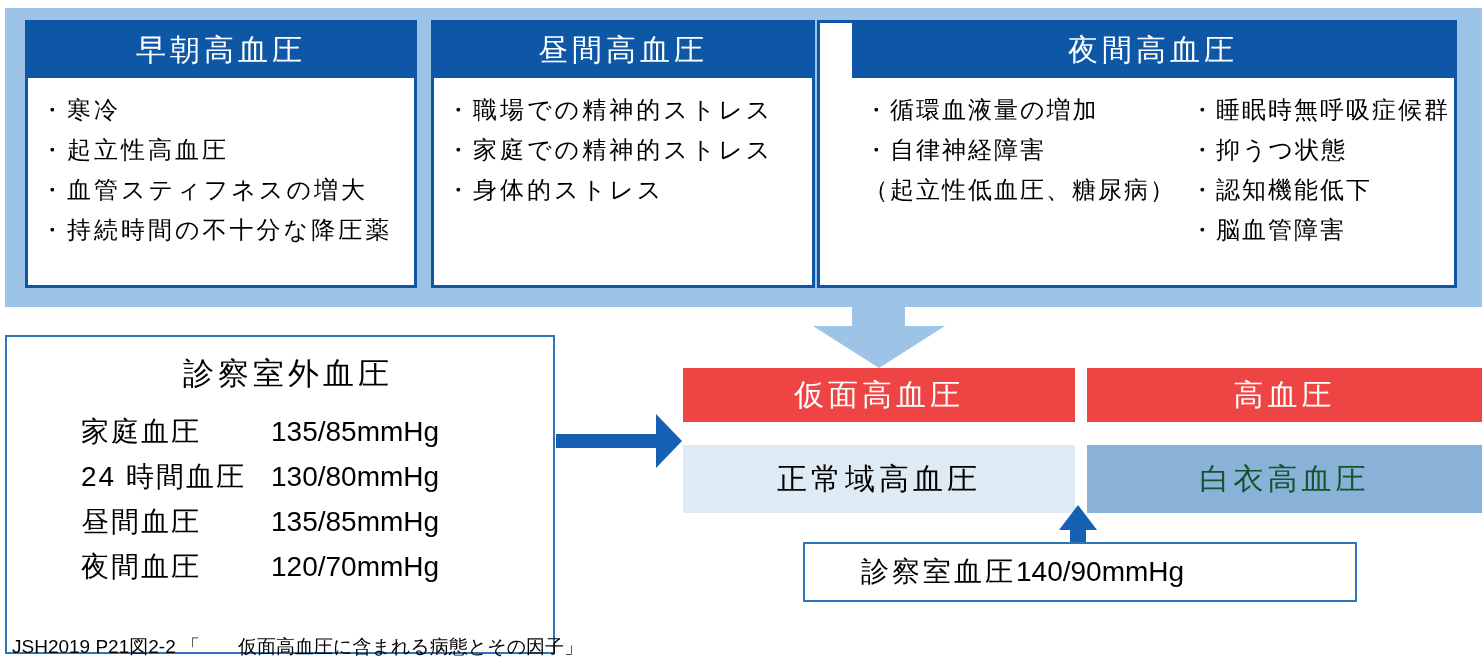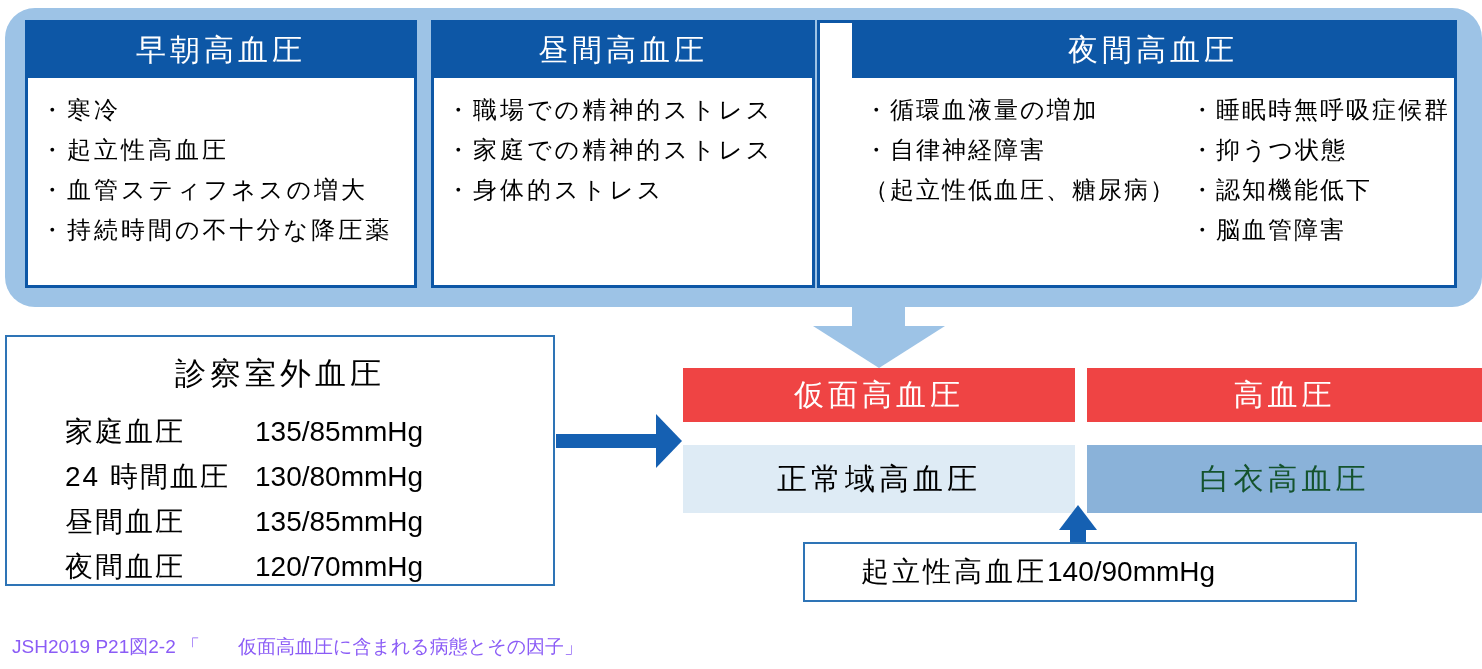--- a/index.html
+++ b/index.html
@@ -8,21 +8,20 @@
     width:1482px;height:669px;
     background:#ffffff;
     font-family:"Liberation Sans", sans-serif;
     color:#000;
     overflow:hidden;
   }
   
   .banner{
     position:absolute;left:5px;top:8px;width:1477px;height:299px;
     background:#9DC3E6;
-    border-radius:30px;
   }
   .factor-box{
     position:absolute;top:12px;height:268px;
     background:#ffffff;border:3px solid #0D57A6;box-sizing:border-box;
   }
   .factor-box .hd{
     height:55px;background:#0D57A6;color:#ffffff;
     display:flex;align-items:center;justify-content:center;
     font-size:30px;letter-spacing:4px;
   }
@@ -58,22 +57,22 @@
     position:absolute;top:445px;height:68px;
     display:flex;align-items:center;justify-content:center;
     font-size:30px;letter-spacing:4px;
   }
   .masked-hd{left:683px;width:392px;}
   .masked-band{left:683px;width:392px;background:#DEEBF5;color:#000;}
   .ht-hd{left:1087px;width:395px;text-align:center;}
   .ht-band{left:1087px;width:395px;background:#8AB2D9;color:#14532d;}
   
   .outside-box{
-    position:absolute;left:5px;top:335px;width:550px;height:251px;
-    background:#fff;border:2px solid #2E74B6;box-sizing:border-box;
+    position:absolute;left:5px;top:335px;width:550px;height:319px;
+    background:#fff;border:2px solid #2E74B6;box-sizing:border-box;padding-left:16px;
   }
   .outside-box .title{
     text-align:center;margin-top:16px;font-size:31px;letter-spacing:4px;
   }
   .outside-rows{margin:14px 0 0 58px;}
   .outside-row{display:flex;line-height:45px;font-size:28px;}
   .outside-row .lbl{width:190px;letter-spacing:2px;white-space:nowrap;}
   .outside-row .val{letter-spacing:0;}
   
   .right-arrow-shaft{
@@ -96,21 +95,21 @@
   
   .office-box{
     position:absolute;left:803px;top:542px;width:554px;height:60px;
     background:#fff;border:2px solid #2E74B6;box-sizing:border-box;
     display:flex;align-items:center;font-size:28px;
   }
   .office-box .lbl{margin-left:56px;letter-spacing:3px;white-space:nowrap;}
   .office-box .val{}
   
   .caption{
-    position:absolute;left:12px;top:634px;font-size:19px;color:#8b5cf6;white-space:pre;
+    position:absolute;left:12px;top:634px;font-size:19px;color:#000000;white-space:pre;
   }
 </style>
 </head>
 <body>
 
 <div class="stage">
 
   <div class="banner">
 
     <div class="factor-box box-morning">
@@ -182,19 +181,19 @@
   <div class="blk-hd masked-hd">仮面高血圧</div>
   <div class="blk-band masked-band">正常域高血圧</div>
 
   <div class="blk-hd ht-hd">高血圧</div>
   <div class="blk-band ht-band">白衣高血圧</div>
 
   <div class="up-arrow-head"></div>
   <div class="up-arrow-shaft"></div>
 
   <div class="office-box">
-    <span class="lbl">起立性高血圧</span>
+    <span class="lbl">診察室血圧</span>
     <span class="val">140/90mmHg</span>
   </div>
 
   <div class="caption">JSH2019 P21図2-2 「　　仮面高血圧に含まれる病態とその因子」</div>
 
 </div>
 
 </body></html>

